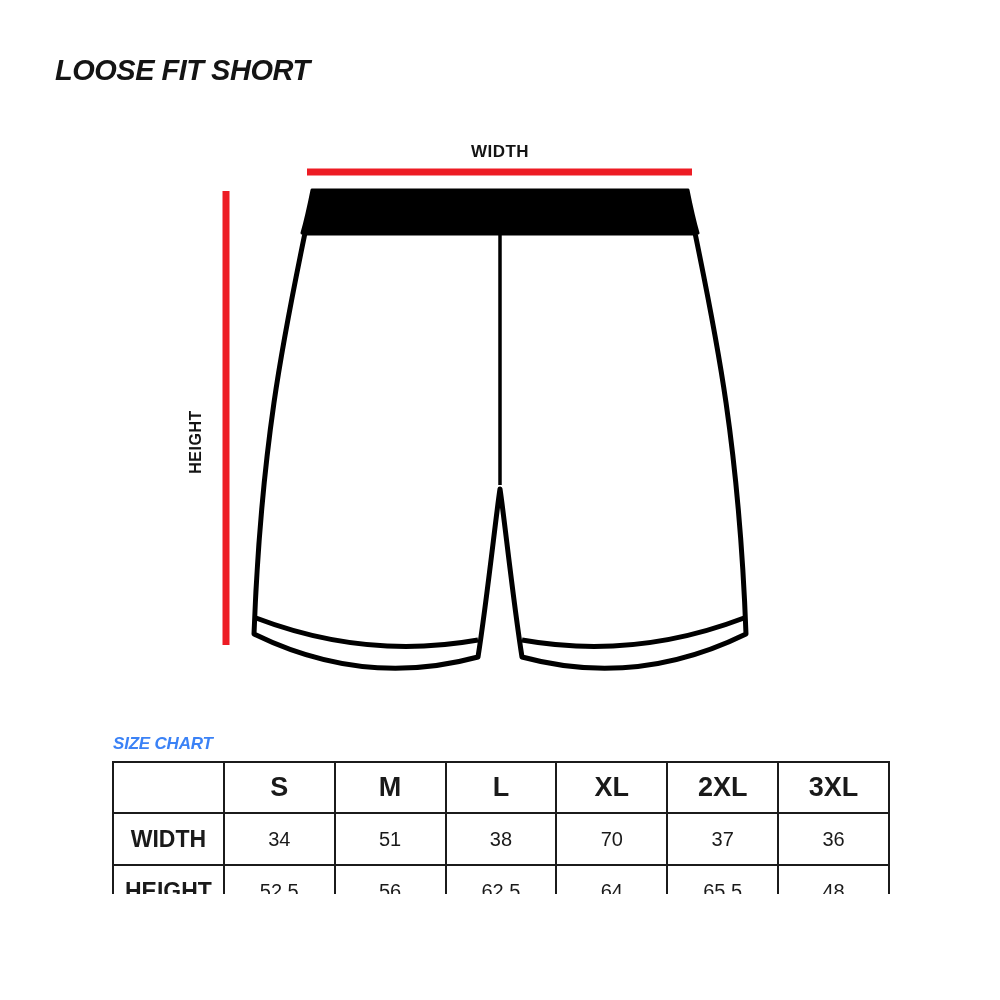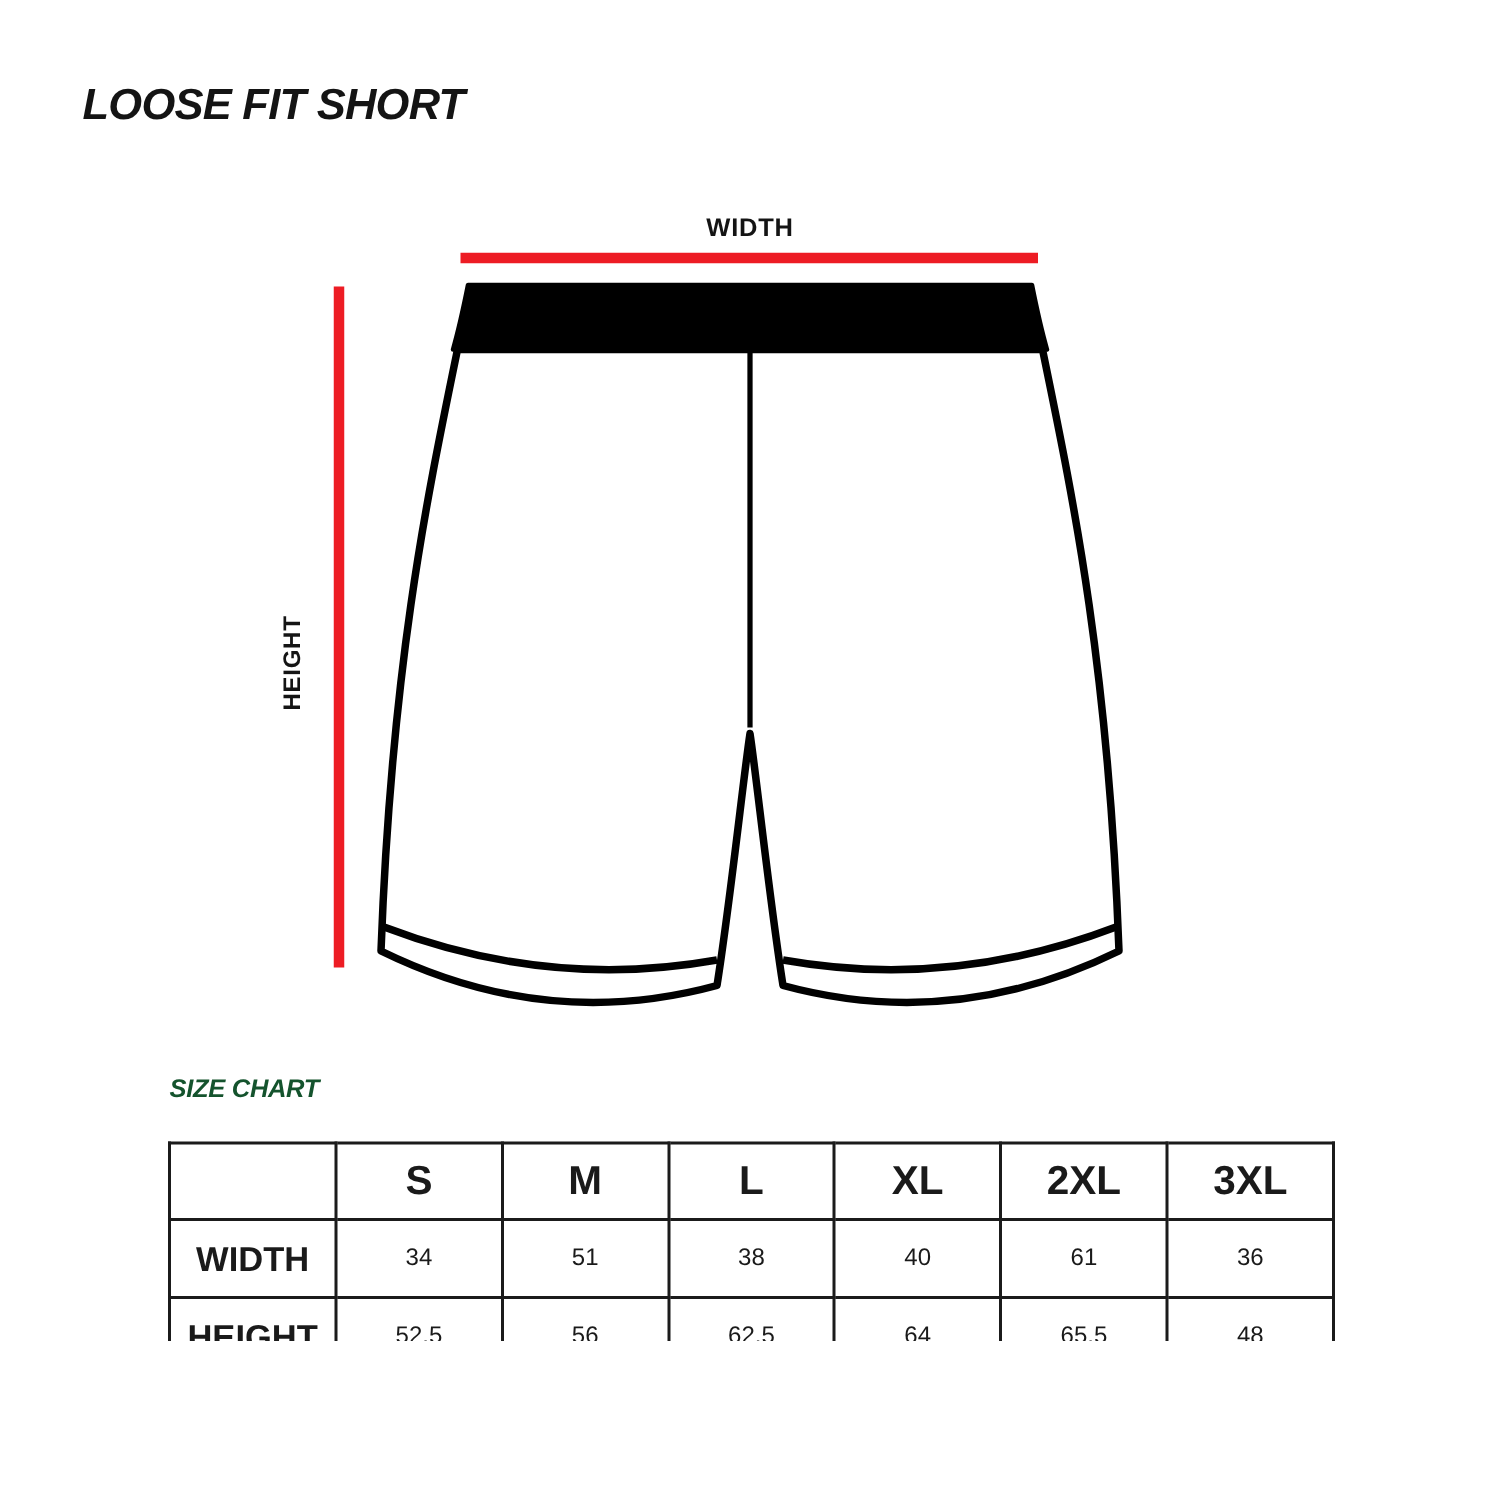--- a/index.html
+++ b/index.html
@@ -55,26 +55,26 @@
     justify-content: center;
     transform: rotate(-90deg);
     font-size: 16px;
     font-weight: bold;
     letter-spacing: 0.5px;
     color: #141414;
   }
   .size-chart-title {
     position: absolute;
     left: 113px;
-    top: 716px;
+    top: 734px;
     font-size: 17px;
     font-weight: bold;
     font-style: italic;
     letter-spacing: -0.2px;
-    color: #14532d;
+    color: #3b82f6;
     white-space: nowrap;
   }
   .size-table {
     position: absolute;
     left: 112px;
     top: 761px;
     width: 778px;
     border-collapse: collapse;
     table-layout: fixed;
     background: #ffffff;
@@ -83,21 +83,21 @@
     border: 2px solid #1b1b1b;
     text-align: center;
     vertical-align: middle;
     padding: 0;
     color: #1a1a1a;
   }
   .size-table tr.header-row   { height: 51px; }
   .size-table tr.data-row     { height: 52px; }
   .size-table th.size-header  { font-size: 27px; font-weight: bold; }
   .size-table th.row-label    { font-size: 23px; font-weight: bold; }
-  .size-table td.value-cell   { font-size: 16px; font-weight: normal; }
+  .size-table td.value-cell   { font-size: 20px; font-weight: normal; }
 </style>
 </head>
 <body>
 
 <div class="canvas">
 
   <div class="page-title">LOOSE FIT SHORT</div>
 
   <div class="dim-label-width">WIDTH</div>
 
@@ -141,22 +141,22 @@
         <th class="size-header">L</th>
         <th class="size-header">XL</th>
         <th class="size-header">2XL</th>
         <th class="size-header">3XL</th>
       </tr>
       <tr class="data-row">
         <th class="row-label">WIDTH</th>
         <td class="value-cell">34</td>
         <td class="value-cell">51</td>
         <td class="value-cell">38</td>
-        <td class="value-cell">40</td>
-        <td class="value-cell">61</td>
+        <td class="value-cell">70</td>
+        <td class="value-cell">37</td>
         <td class="value-cell">36</td>
       </tr>
       <tr class="data-row">
         <th class="row-label">HEIGHT</th>
         <td class="value-cell">52.5</td>
         <td class="value-cell">56</td>
         <td class="value-cell">62.5</td>
         <td class="value-cell">64</td>
         <td class="value-cell">65.5</td>
         <td class="value-cell">48</td>

